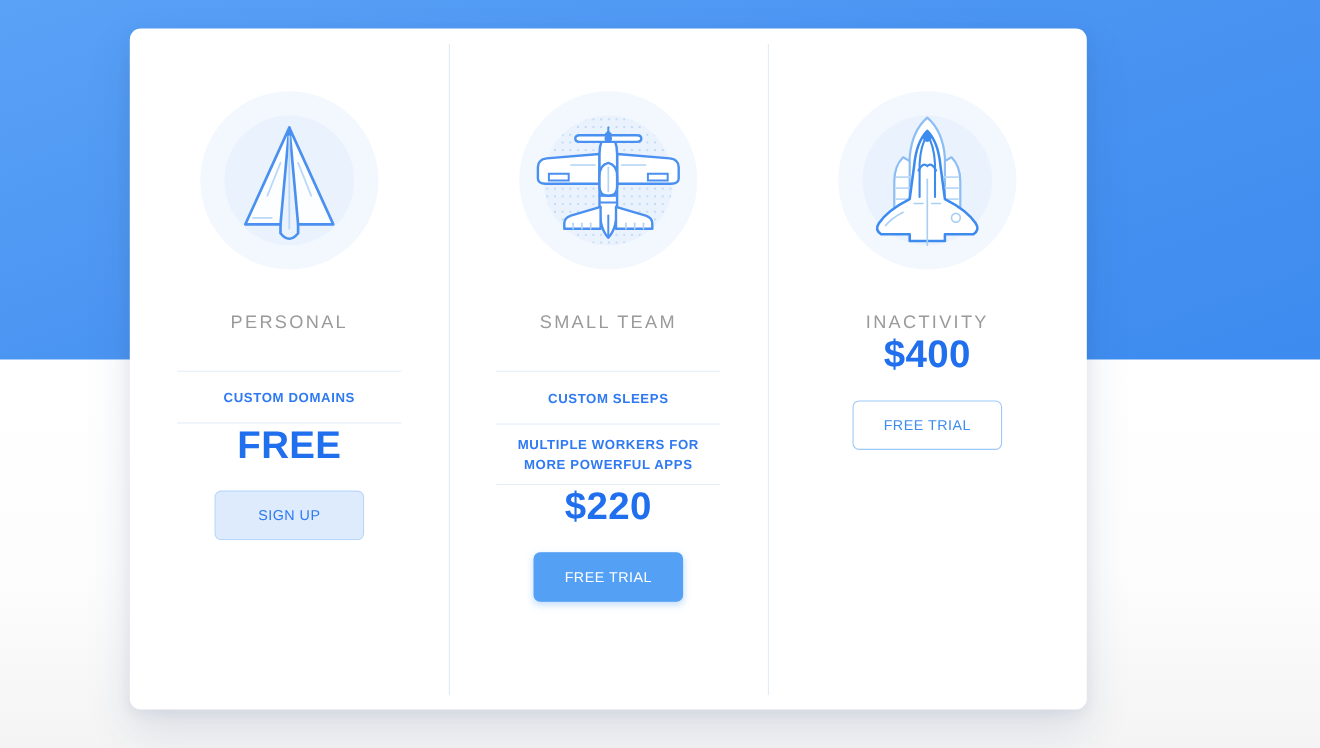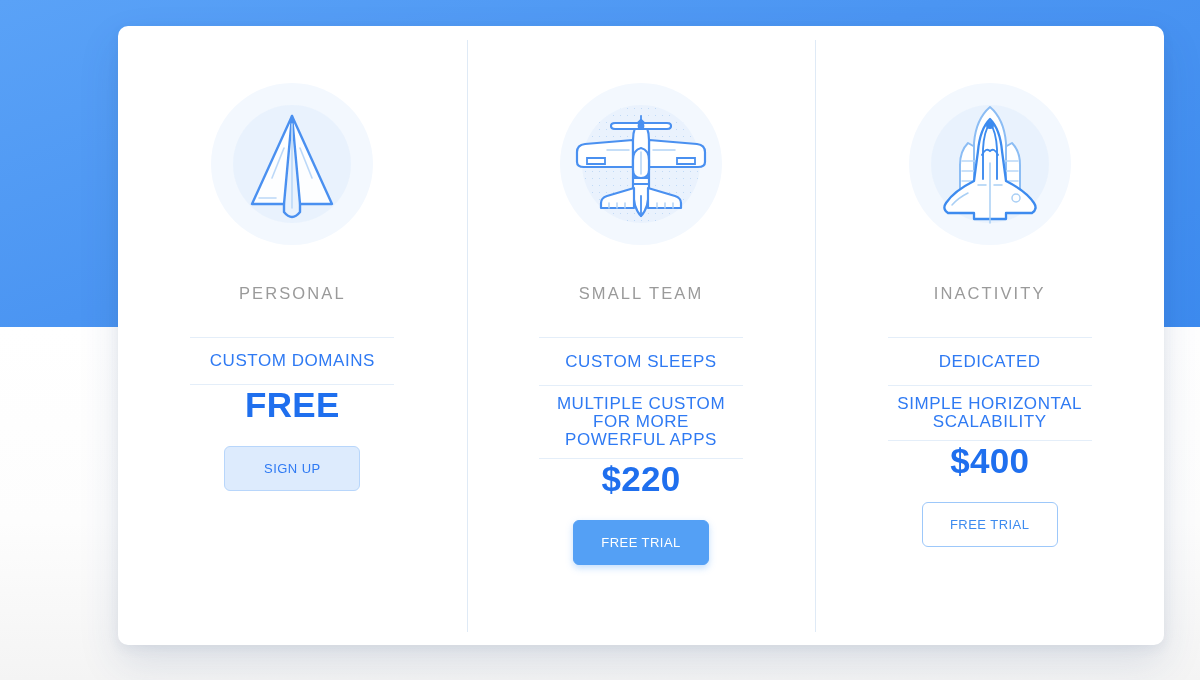--- a/index.html
+++ b/index.html
@@ -35,21 +35,21 @@
     width: 1200px;
     height: 353px;
     background: linear-gradient(180deg, #ffffff 0%, #fdfdfd 55%, #f4f4f4 100%);
   }
 
   
   .pricing-card {
     position: absolute;
     left: 118px;
     top: 26px;
-    width: 1046px;
+    width: 870px;
     height: 619px;
     background: #ffffff;
     border-radius: 10px;
     box-shadow: 0 18px 40px rgba(40, 70, 120, 0.13),
                 0 4px 12px rgba(40, 70, 120, 0.07);
     display: flex;
     overflow: hidden;
   }
 
   .plan-col {
@@ -127,22 +127,22 @@
     display: flex;
     align-items: center;
     justify-content: center;
     text-align: center;
     padding: 9px 2px;
   }
   .feature-item:last-child {
     border-bottom: 1px solid #e4eef9;
   }
   .feature-text {
-    font-size: 17px;
-    font-weight: normal;
+    font-size: 12px;
+    font-weight: bold;
     letter-spacing: 0.55px;
     color: #2f7af3;
     line-height: 18px;
   }
 
   
   .plan-price {
     font-size: 35px;
     font-weight: bold;
     color: #1f6fee;
@@ -266,21 +266,21 @@
       </svg>
     </div>
 
     <div class="plan-title">SMALL TEAM</div>
 
     <div class="feature-list">
       <div class="feature-item">
         <span class="feature-text">CUSTOM SLEEPS</span>
       </div>
       <div class="feature-item">
-        <span class="feature-text">MULTIPLE CUSTOM FOR MORE POWERFUL APPS</span>
+        <span class="feature-text">MULTIPLE WORKERS FOR MORE POWERFUL APPS</span>
       </div>
     </div>
 
     <div class="plan-price">$220</div>
 
     <div class="plan-cta solid">FREE TRIAL</div>
   </div>
 
   <div class="plan-col">
 
@@ -337,27 +337,19 @@
           <line x1="48" y1="86" x2="56" y2="86"></line>
           <line x1="64" y1="86" x2="72" y2="86"></line>
           <circle cx="86" cy="99" r="4"></circle>
           <path d="M22 106 Q28 99 38 94"></path>
         </g>
       </svg>
     </div>
 
     <div class="plan-title">INACTIVITY</div>
 
-    <div class="feature-list">
-      <div class="feature-item">
-        <span class="feature-text">DEDICATED</span>
-      </div>
-      <div class="feature-item">
-        <span class="feature-text">SIMPLE HORIZONTAL SCALABILITY</span>
-      </div>
-    </div>
 
     <div class="plan-price">$400</div>
 
     <div class="plan-cta outline">FREE TRIAL</div>
   </div>
 
 </div>
 
 </body></html>

